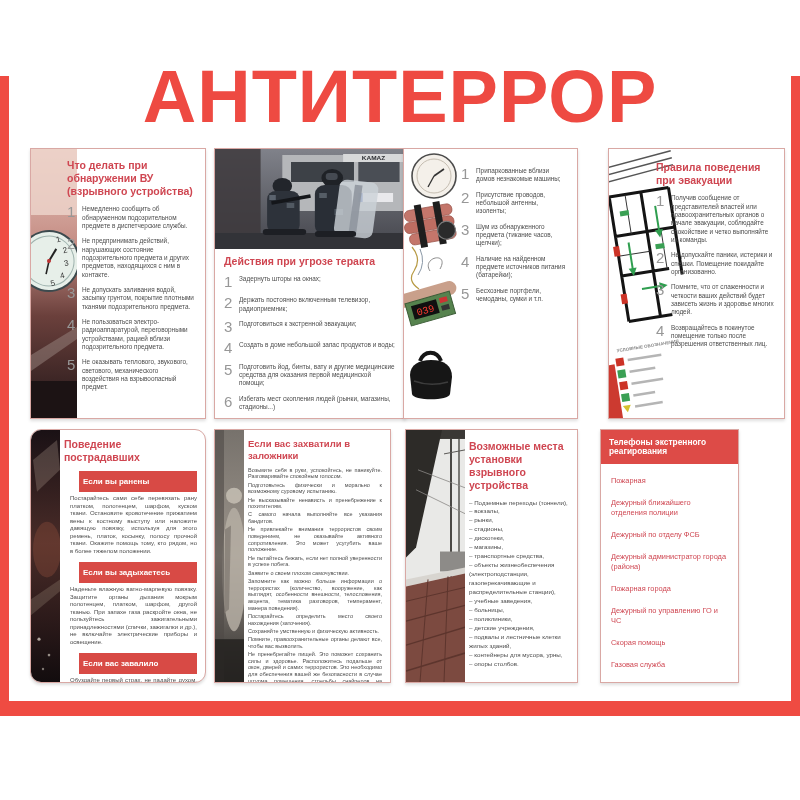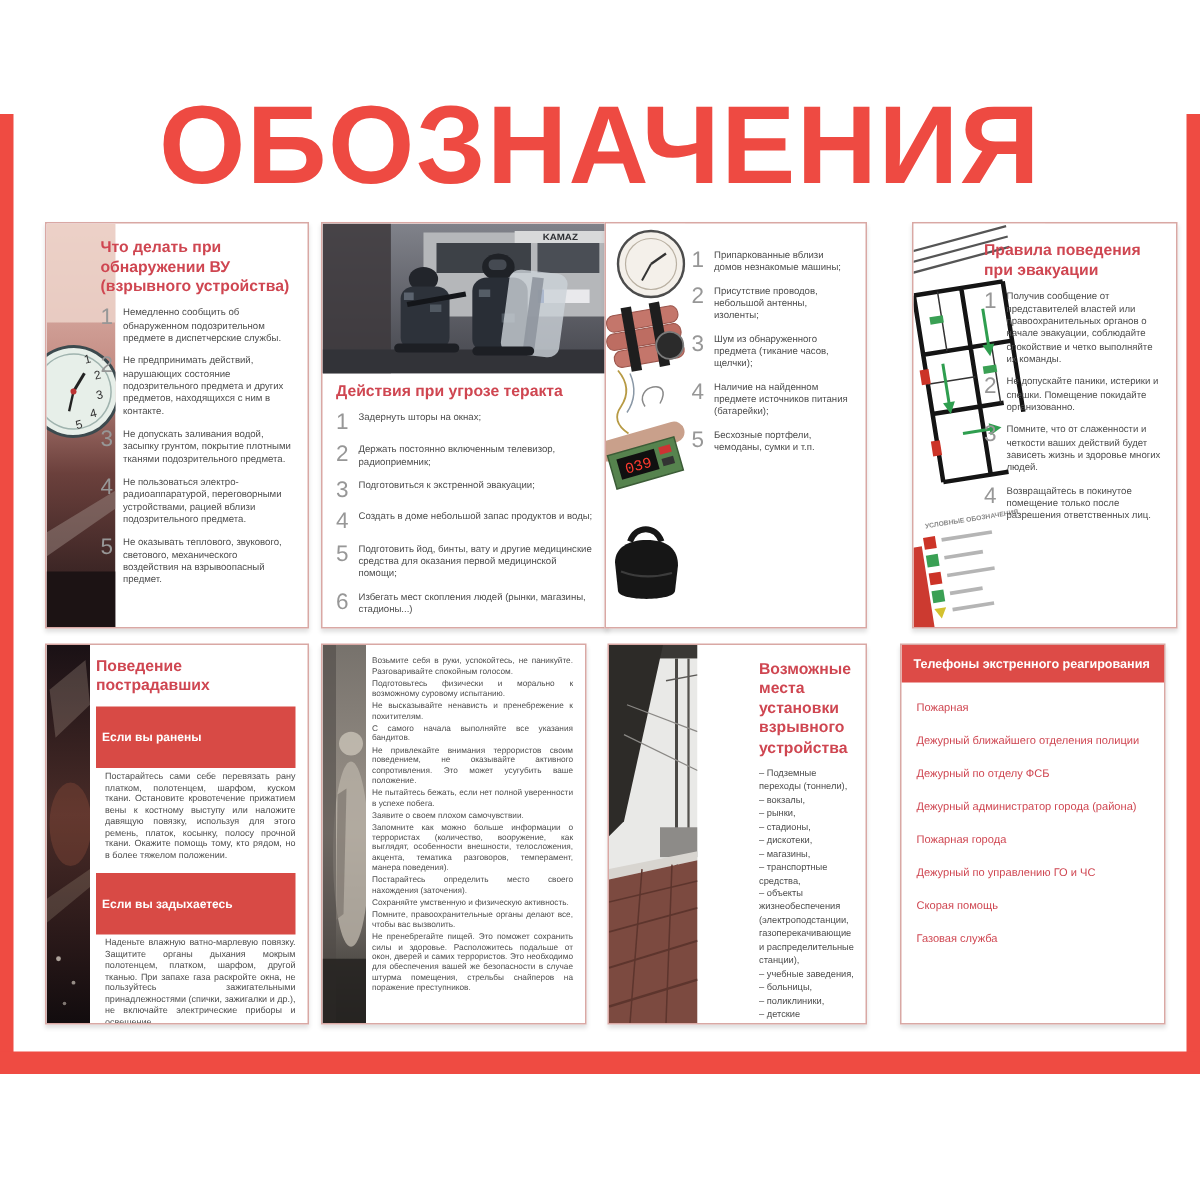--- a/index.html
+++ b/index.html
@@ -12,68 +12,68 @@
   #poster-title{position:absolute;top:60px;left:0;width:800px;text-align:center;
      font-size:74px;font-weight:800;color:#ee4a42;letter-spacing:1px;line-height:1;}
   .panel{position:absolute;background:#fff;border:1px solid #d9a8a4;
      box-shadow:0 2px 3px rgba(0,0,0,.13);box-sizing:border-box;overflow:hidden;}
   .row1{top:148px;height:271px;}
   .row2{top:429px;height:254px;}
   #p-discover{left:30px;width:176px;}
   #p-threat{left:214px;width:192px;}
   #p-signs{left:403px;width:175px;}
   #p-evac{left:608px;width:177px;}
-  #p-victims{left:30px;width:176px;}
+  #p-victims{left:30px;width:176px;border-radius:11px;}
   #p-hostage{left:214px;width:177px;}
   #p-places{left:405px;width:173px;}
-  #p-phones{left:600px;width:177px;}
+  #p-phones{left:600px;width:139px;}
 
   .strip{position:absolute;left:0;top:0;bottom:0;}
   .strip svg{display:block;width:100%;height:100%;}
   .photo-top{position:absolute;left:0;top:0;right:0;height:100px;}
   .photo-top svg{display:block;width:100%;height:100%;}
 
   .ph{font-weight:bold;color:#cf4651;line-height:1.25;}
   .h10{font-size:10.5px;}  .h95{font-size:9.5px;}
   .content{position:relative;}
   .c-discover{margin-left:36px;padding:10px 8px 0 0;}
   .c-threat{padding:106px 9px 0 9px;}
   .c-signs{margin-left:57px;padding:11px 8px 0 0;}
   .c-evac{margin-left:47px;padding:12px 8px 0 0;}
   .c-victims{margin-left:33px;padding:8px 8px 0 0;}
   .c-hostage{margin-left:33px;padding:8px 8px 0 0;}
-  .c-places{margin-left:100px;padding:10px 6px 0 0;}
+  .c-places{margin-left:63px;padding:10px 6px 0 0;}
 
   .nitem{display:flex;gap:5px;margin-top:7px;align-items:flex-start;}
   .nitem .num{flex:none;width:10px;font-size:15px;color:#979797;line-height:.95;}
   .nitem .txt{font-size:6.4px;color:#4d4d4d;line-height:1.3;}
 
   .bar-label{display:block;background:#d84a45;color:#fff;font-weight:bold;
-     font-size:8px;padding:16px 4px;margin:7px 0 3px 0;}
+     font-size:8px;padding:6px 4px;margin:7px 0 3px 15px;}
   .sect-text{font-size:6px;color:#4d4d4d;line-height:1.25;text-align:justify;padding-left:6px;}
 
   .hline{font-size:5.5px;color:#4d4d4d;line-height:1.22;text-align:justify;margin:0 0 1.5px 0;}
   .c-hostage .ph{margin-bottom:5px;}
 
   .place-item{font-size:6.2px;color:#4d4d4d;line-height:1.45;}
   .c-places .ph{margin-bottom:6px;}
 
   #phones-header{background:#dd4b47;color:#fff;font-weight:bold;font-size:8.4px;
      padding:8px 8px;line-height:1.1;}
   .phones-list{padding:12px 10px 0 10px;}
   .phone-item{font-size:7.4px;color:#cf4651;line-height:1.35;margin-bottom:12px;}
 </style>
 </head>
 <body>
 
 <div id="frame-left" class="frame"></div>
 <div id="frame-right" class="frame"></div>
 <div id="frame-bottom" class="frame"></div>
 
-<div id="poster-title">ОБОЗНАЧЕНИЯ</div>
+<div id="poster-title">АНТИТЕРРОР</div>
 
 <section class="panel row1" id="p-discover">
   <div class="strip" style="width:46px;">
     <svg viewBox="0 0 46 269" preserveAspectRatio="none">
       <defs>
           <linearGradient id="g1" x1="0" y1="0" x2="0" y2="1">
         <stop offset="0" stop-color="#e9c6bd"></stop>
             <stop offset=".35" stop-color="#c58e85"></stop>
         <stop offset=".62" stop-color="#6b403c"></stop>
             <stop offset="1" stop-color="#221718"></stop>
@@ -346,20 +346,21 @@
         </defs>
       <rect width="29" height="253" fill="url(#g6)"></rect>
       <circle cx="19" cy="66" r="8" fill="#c2bbb0" opacity=".9"></circle>
       <ellipse cx="19" cy="140" rx="12" ry="62" fill="#b5aea3" opacity=".85"></ellipse>
       <rect x="0" y="0" width="9" height="253" fill="#4e4a46" opacity=".6"></rect>
       <rect x="0" y="210" width="29" height="43" fill="#242220" opacity=".85"></rect>
       <polygon points="10,100 16,96 14,180 9,184" fill="#7c756d" opacity=".7"></polygon>
     </svg>
   </div>
   <div class="content c-hostage">
+    <div class="ph h95">Если вас захватили в заложники</div>
     <p class="hline">Возьмите себя в руки, успокойтесь, не паникуйте. Разговаривайте спокойным голосом.</p>
     <p class="hline">Подготовьтесь физически и морально к возможному суровому испытанию.</p>
     <p class="hline">Не высказывайте ненависть и пренебрежение к похитителям.</p>
     <p class="hline">С самого начала выполняйте все указания бандитов.</p>
     <p class="hline">Не привлекайте внимания террористов своим поведением, не оказывайте активного сопротивления. Это может усугубить ваше положение.</p>
     <p class="hline">Не пытайтесь бежать, если нет полной уверенности в успехе побега.</p>
     <p class="hline">Заявите о своем плохом самочувствии.</p>
     <p class="hline">Запомните как можно больше информации о террористах (количество, вооружение, как выглядят, особенности внешности, телосложения, акцента, тематика разговоров, темперамент, манера поведения).</p>
     <p class="hline">Постарайтесь определить место своего нахождения (заточения).</p>
     <p class="hline">Сохраняйте умственную и физическую активность.</p>

